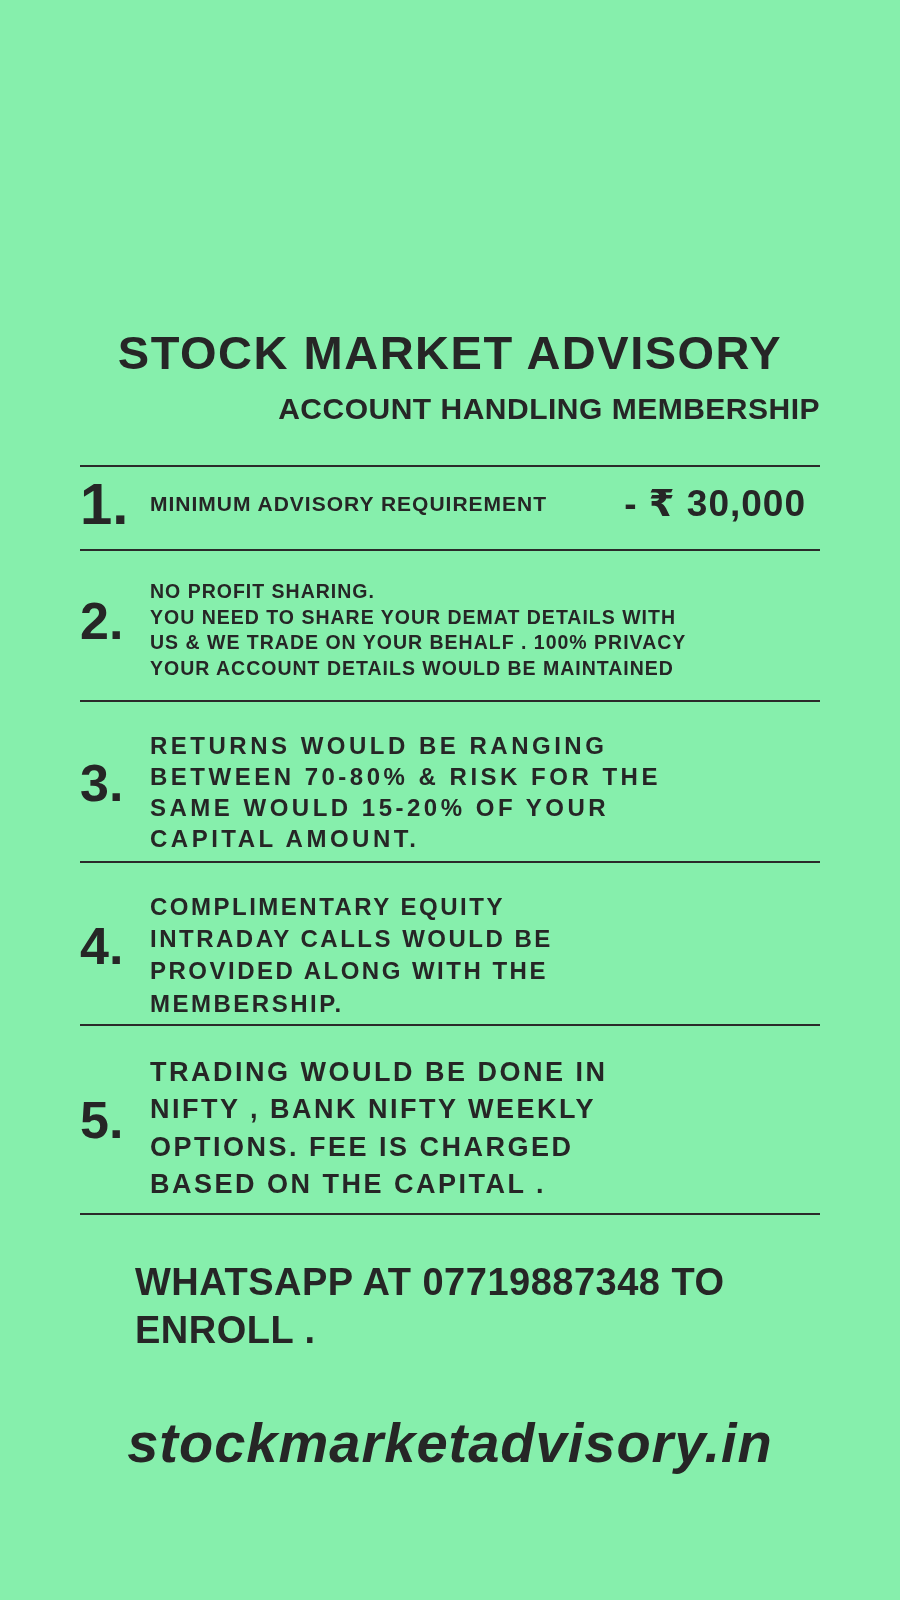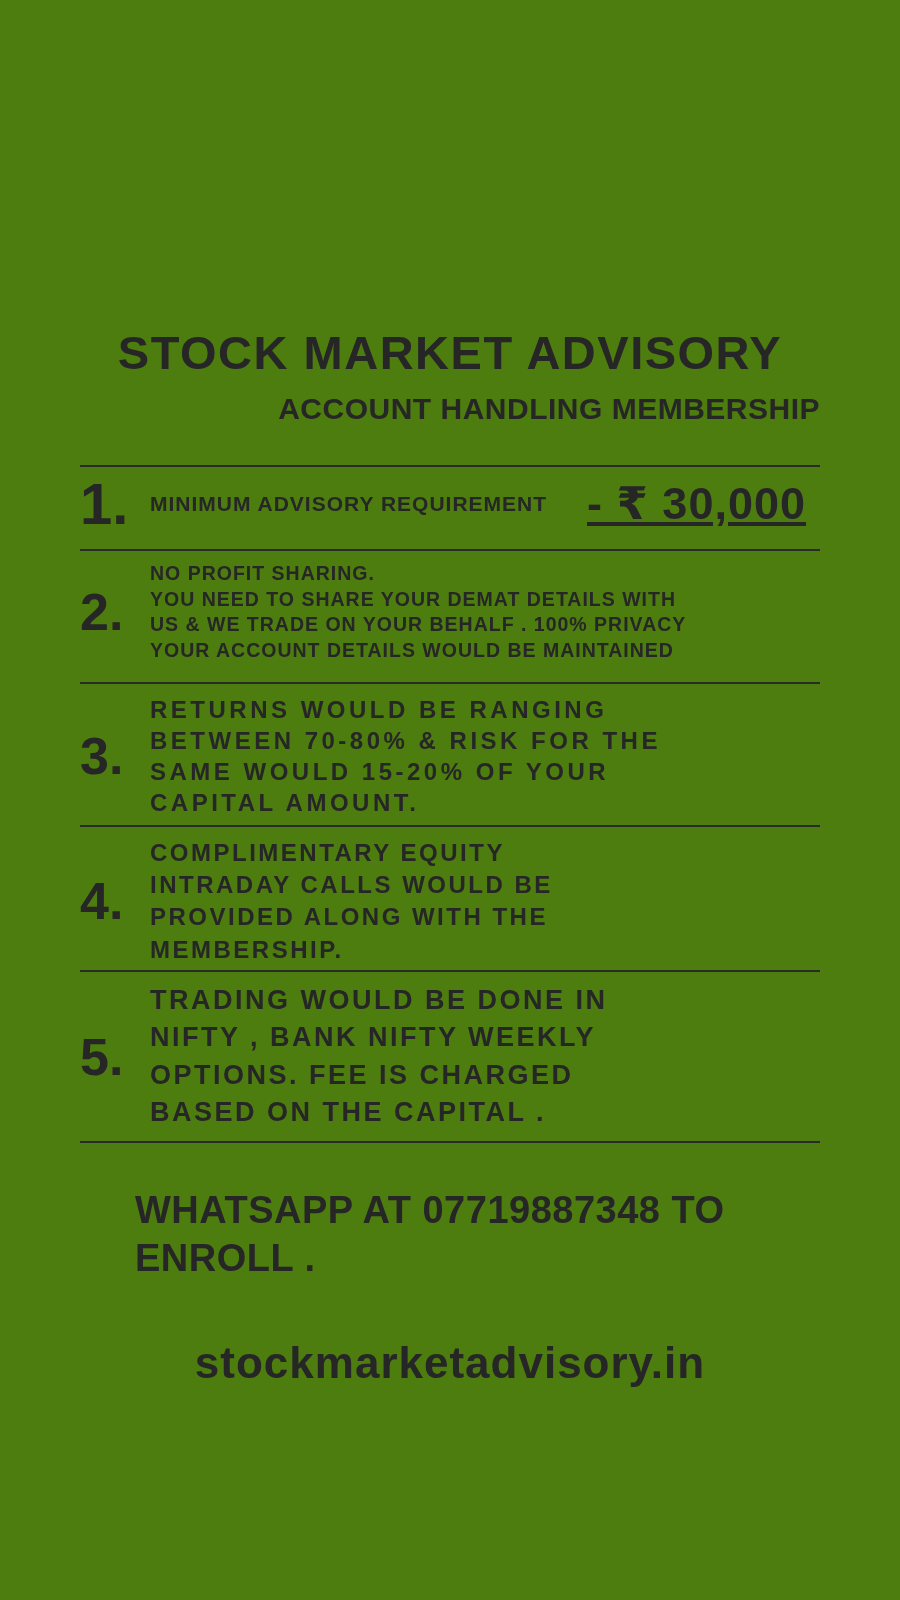--- a/index.html
+++ b/index.html
@@ -64,35 +64,35 @@
     font-size: 52px;
     font-weight: 800;
     line-height: 1;
   }
   .num-1 { font-size: 58px; }
   .item-text {
     white-space: pre-line;
     font-weight: 800;
     flex: 1;
     margin-left: 8px;
+    margin-top: 18px;
   }
   .item-1 { margin-top: 8px; }
   .item1-label {
     font-size: 21px;
     font-weight: 800;
     letter-spacing: 1px;
     margin-left: 8px;
   }
   .item1-value {
     margin-left: auto;
     margin-right: 14px;
-    font-size: 45px;
+    font-size: 37px;
     font-weight: 800;
     letter-spacing: 1px;
-    text-decoration: underline;
   }
   .t2 {
     font-size: 19.5px;
     letter-spacing: 1px;
     line-height: 1.32;
   }
   .t3 {
     font-size: 24px;
     letter-spacing: 3.5px;
     line-height: 1.3;
@@ -111,29 +111,30 @@
     margin: 44px 0 0 55px;
     font-size: 38px;
     font-weight: 800;
     letter-spacing: 0.5px;
     line-height: 1.25;
     white-space: pre-line;
   }
   .website {
     margin-top: 56px;
     text-align: center;
-    font-size: 44px;
+    font-size: 56px;
     font-weight: 800;
     letter-spacing: 1px;
+    font-style: italic;
   }
 </style>
 </head>
 <body>
 
-<div class="poster" style="background: #4d7c0f; color: rgb(38, 38, 38);">
+<div class="poster" style="background: #86efac; color: rgb(38, 38, 38);">
   <div class="content">
 
     <h1 class="title">STOCK MARKET ADVISORY</h1>
     <h2 class="subtitle">ACCOUNT HANDLING MEMBERSHIP</h2>
 
     <hr class="divider d1">
 
 
     <div class="item item-1">
       <span class="num num-1">1.</span>

